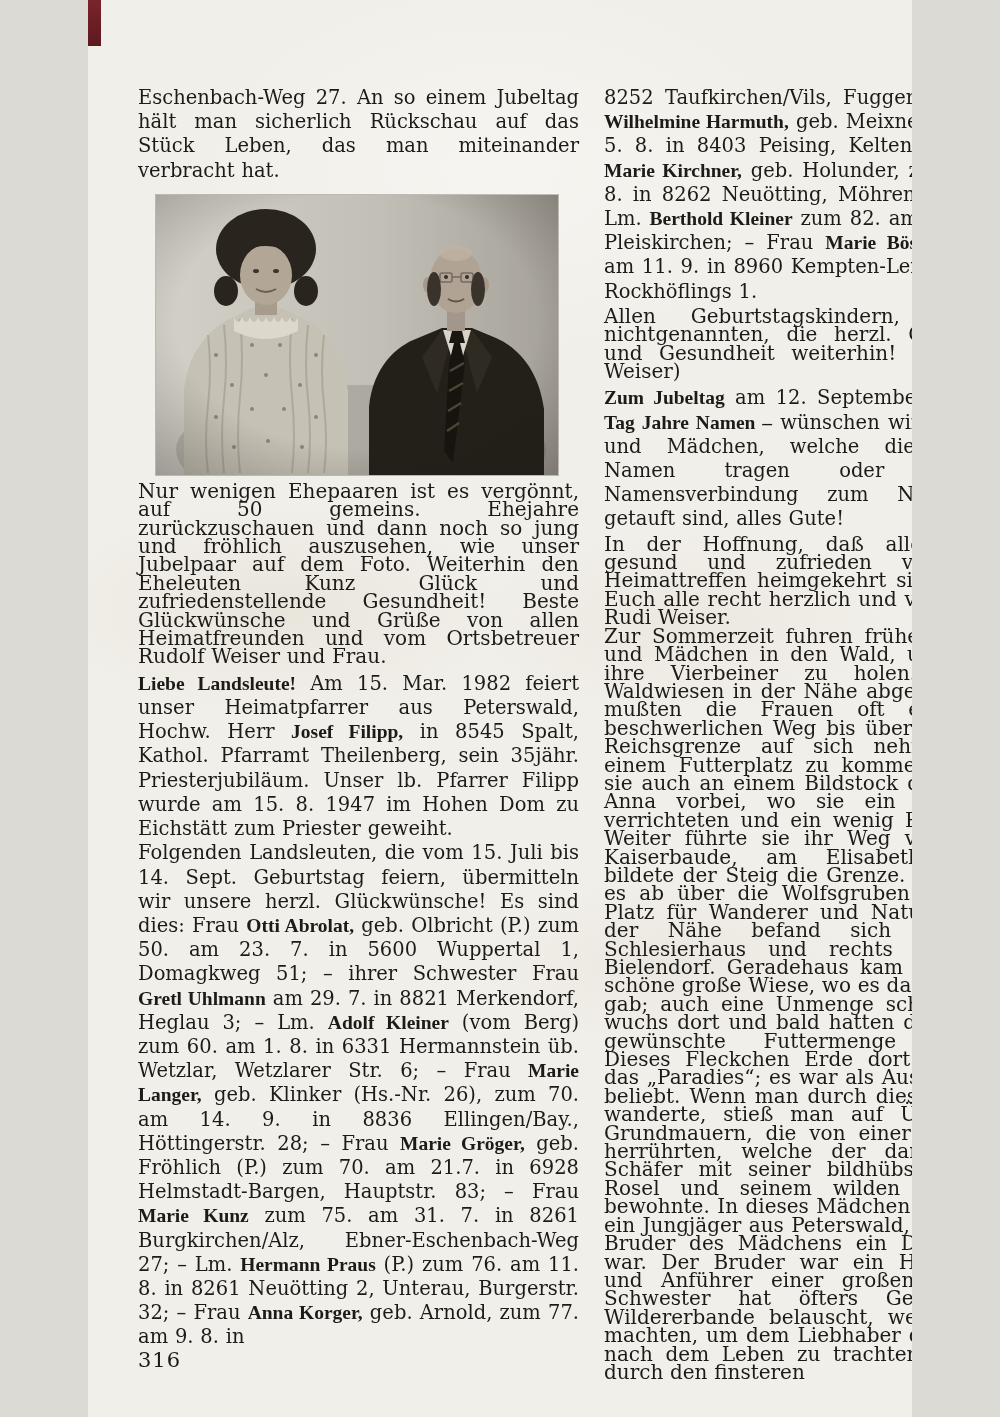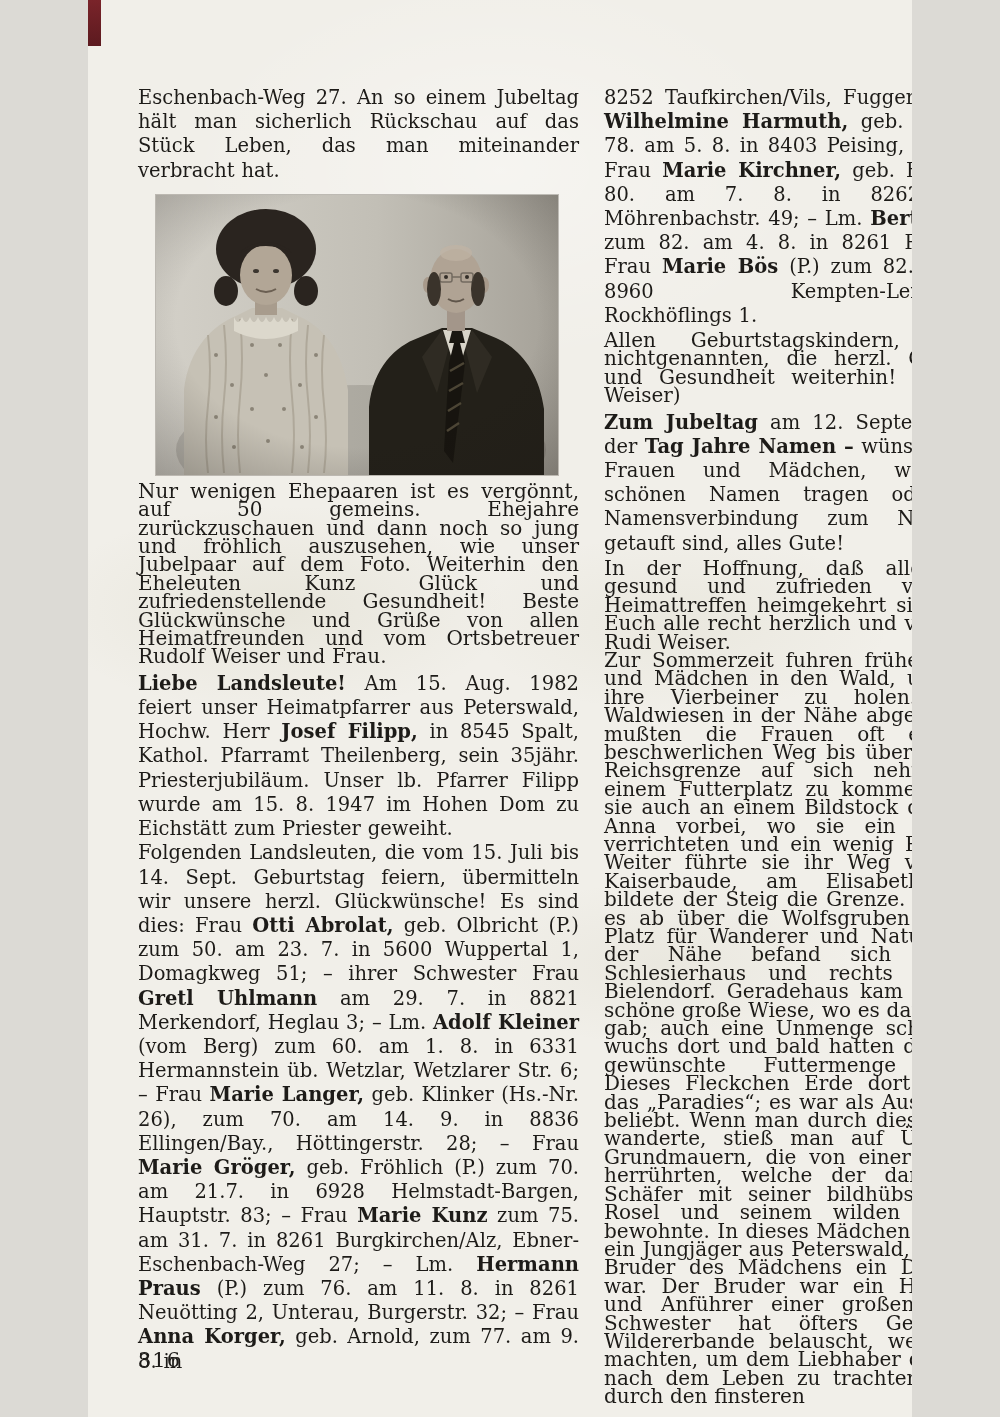--- a/index.html
+++ b/index.html
@@ -22,21 +22,21 @@
       radial-gradient(ellipse 270px 120px at 70% 68%, rgba(140,136,92,0.07), transparent 70%),
       radial-gradient(ellipse 420px 260px at 50% 12%, rgba(255,255,255,0.35), transparent 75%);
   }
   .col { position:absolute; top:86px; }
   .col-left  { left:50px;  width:441px; }
   .col-right { left:516px; width:452px; }
 
   .para { margin:0; text-align:justify; }
   .para.body  { font-size:19.5px; line-height:24.2px; word-spacing:0.6px; }
   .para.small { font-size:20px;   line-height:18.4px; word-spacing:0.3px; }
-  .para b { font-weight:bold; }
+  .para b { font-weight:bold;font-family:Liberation Serif, serif; }
   .para.section { margin-top:22px; }
   .para.body + .para.small { margin-top:3px; }
   .para.small + .para.body { margin-top:6px; }
 
   .photo-fig {
     margin:12px 0 7px 18px;
     width:402px; height:280px;
     line-height:0;
     outline:1px solid rgba(90,84,74,0.35);
   }
@@ -147,21 +147,21 @@
         </g>
         <circle cx="290" cy="82" r="2" fill="#332e28"></circle>
         <circle cx="311" cy="82" r="2" fill="#332e28"></circle>
         <path d="M292,104 q8,5 16,0" stroke="#5f554a" stroke-width="2" fill="none"></path>
       </g>
 
       <rect x="0" y="0" width="402" height="280" fill="url(#vign)"></rect>
     </svg>
   </figure>
 <p class="para small"><span>Nur wenigen Ehepaaren ist es vergönnt, auf 50 gemeins. Ehejahre zurückzuschauen und dann noch so jung und fröhlich auszusehen, wie unser Jubelpaar auf dem Foto. Weiterhin den Eheleuten Kunz Glück und zufriedenstellende Gesundheit! Beste Glückwünsche und Grüße von allen Heimatfreunden und vom Ortsbetreuer Rudolf Weiser und Frau.</span></p>
-      <p class="para body section"><b>Liebe Landsleute!</b><span> Am 15. Aug. 1982 feiert unser Heimatpfarrer aus Peterswald, Hochw. Herr </span><b>Josef Filipp,</b><span> in 8545 Spalt, Kathol. Pfarramt Theilenberg, sein 35jähr. Priesterjubiläum. Unser lb. Pfarrer Filipp wurde am 15. 8. 1947 im Hohen Dom zu Eichstätt zum Priester geweiht.</span></p>
+      <p class="para body section"><b>Liebe Landsleute!</b><span> Am 15. Mar. 1982 feiert unser Heimatpfarrer aus Peterswald, Hochw. Herr </span><b>Josef Filipp,</b><span> in 8545 Spalt, Kathol. Pfarramt Theilenberg, sein 35jähr. Priesterjubiläum. Unser lb. Pfarrer Filipp wurde am 15. 8. 1947 im Hohen Dom zu Eichstätt zum Priester geweiht.</span></p>
       <p class="para body"><span>Folgenden Landsleuten, die vom 15. Juli bis 14. Sept. Geburtstag feiern, übermitteln wir unsere herzl. Glückwünsche! Es sind dies: Frau </span><b>Otti Abrolat,</b><span> geb. Olbricht (P.) zum 50. am 23. 7. in 5600 Wuppertal 1, Domagkweg 51; – ihrer Schwester Frau </span><b>Gretl Uhlmann</b><span> am 29. 7. in 8821 Merkendorf, Heglau 3; – Lm. </span><b>Adolf Kleiner</b><span> (vom Berg) zum 60. am 1. 8. in 6331 Hermannstein üb. Wetzlar, Wetzlarer Str. 6; – Frau </span><b>Marie Langer,</b><span> geb. Klinker (Hs.-Nr. 26), zum 70. am 14. 9. in 8836 Ellingen/Bay., Höttingerstr. 28; – Frau </span><b>Marie Gröger,</b><span> geb. Fröhlich (P.) zum 70. am 21.7. in 6928 Helmstadt-Bargen, Hauptstr. 83; – Frau </span><b>Marie Kunz</b><span> zum 75. am 31. 7. in 8261 Burgkirchen/Alz, Ebner-Eschenbach-Weg 27; – Lm. </span><b>Hermann Praus</b><span> (P.) zum 76. am 11. 8. in 8261 Neuötting 2, Unterau, Burgerstr. 32; – Frau </span><b>Anna Korger,</b><span> geb. Arnold, zum 77. am 9. 8. in</span></p>
     </div>
   <div class="col col-right" id="col-right">
       <p class="para body"><span>8252 Taufkirchen/Vils, Fuggerstr. 8; – Frau </span><b>Wilhelmine Harmuth,</b><span> geb. Meixner, zum 78. am 5. 8. in 8403 Peising, Keltenstr. 8; – Frau </span><b>Marie Kirchner,</b><span> geb. Holunder, zum 80. am 7. 8. in 8262 Neuötting, Möhrenbachstr. 49; – Lm. </span><b>Berthold Kleiner</b><span> zum 82. am 4. 8. in 8261 Pleiskirchen; – Frau </span><b>Marie Bös</b><span> (P.) zum 82. am 11. 9. in 8960 Kempten-Lenzfried/Allgäu, Rockhöflings 1.</span></p>
       <p class="para small"><span>Allen Geburtstagskindern, auch den nichtgenannten, die herzl. Glückwünsche und Gesundheit weiterhin! (Ber. v. Rud. Weiser)</span></p>
       <p class="para body section"><b>Zum Jubeltag</b><span> am 12. September – es ist der </span><b>Tag Jahre Namen –</b><span> wünschen wir allen Frauen und Mädchen, welche diesen schönen Namen tragen oder auf eine Namensverbindung zum Namen Marie getauft sind, alles Gute!</span></p>
       <p class="para small"><span>In der Hoffnung, daß alle Landsleute gesund und zufrieden von unserem Heimattreffen heimgekehrt sind, grüße ich Euch alle recht herzlich und verbleibe Euer Rudi Weiser.</span></p>
       <p class="para small"><span>Zur Sommerzeit fuhren früher die Frauen und Mädchen in den Wald, um Futter für ihre Vierbeiner zu holen. Wenn die Waldwiesen in der Nähe abgeerntet waren, mußten die Frauen oft einen weiten beschwerlichen Weg bis über die damalige Reichsgrenze auf sich nehmen, um zu einem Futterplatz zu kommen. Da kamen sie auch an einem Bildstock der hl. Mutter Anna vorbei, wo sie ein stilles Gebet verrichteten und ein wenig Rast machten. Weiter führte sie ihr Weg vorbei an der Kaiserbaude, am Elisabethstein, dann bildete der Steig die Grenze. Links zweigte es ab über die Wolfsgruben (ein schöner Platz für Wanderer und Naturfreunde); in der Nähe befand sich das schöne Schlesierhaus und rechts ging es ins Bielendorf. Geradehaus kam man auf eine schöne große Wiese, wo es damals viel Gras gab; auch eine Unmenge schöner Blumen wuchs dort und bald hatten die Frauen die gewünschte Futtermenge beisammen. Dieses Fleckchen Erde dort nannten wir das „Paradies“; es war als Ausflugsziel sehr beliebt. Wenn man durch dieses „Paradies“ wanderte, stieß man auf Überreste von Grundmauern, die von einer Schäferhütte herrührten, welche der damals lebende Schäfer mit seiner bildhübschen Tochter Rosel und seinem wilden Sohn Bonus bewohnte. In dieses Mädchen verliebte sich ein Jungjäger aus Peterswald, der aber dem Bruder des Mädchens ein Dorn im Auge war. Der Bruder war ein Haupt-Wilderer und Anführer einer großen Bande. Die Schwester hat öfters Gespräche der Wildererbande belauscht, wenn sie Pläne machten, um dem Liebhaber des Mädchens nach dem Leben zu trachten. Oft lief sie durch den finsteren</span></p>
     </div>
 

